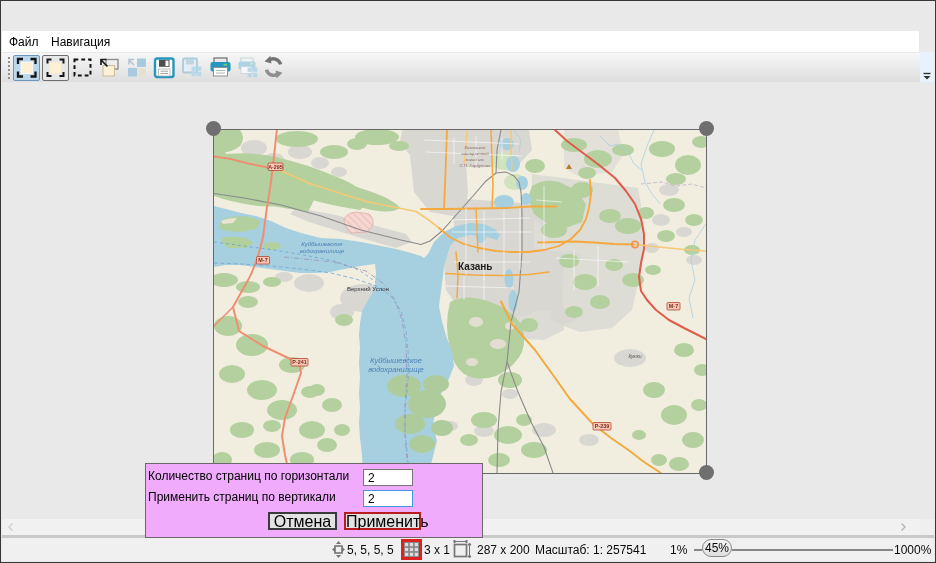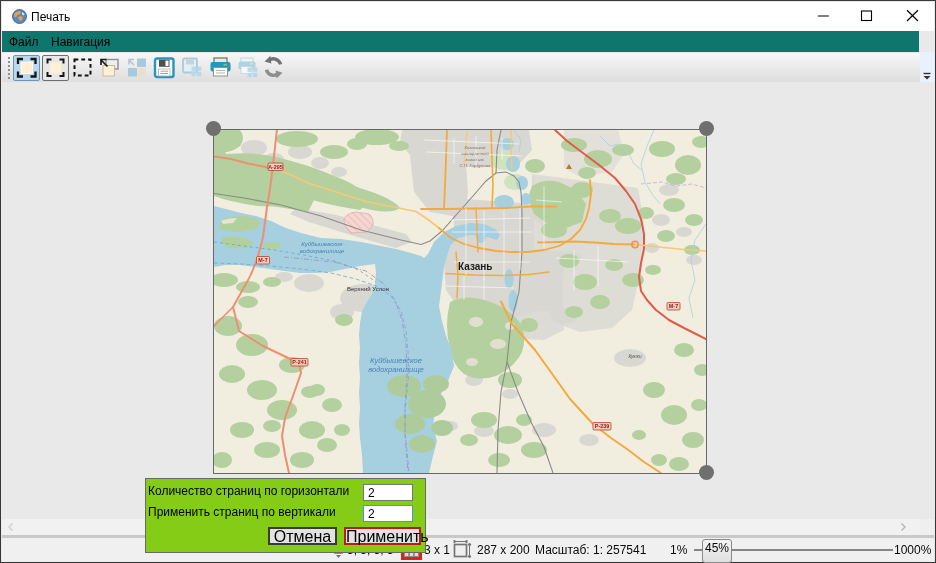--- a/index.html
+++ b/index.html
@@ -1,53 +1,38 @@
 <!DOCTYPE html>
 <html><head><meta charset="utf-8"><style>
 *{margin:0;padding:0;box-sizing:border-box}
 body{width:936px;height:563px;overflow:hidden;font-family:"Liberation Sans",sans-serif}
 #win{position:relative;width:936px;height:563px;background:#e9e9e9;border:1px solid #383838}
 #title{position:absolute;left:1px;top:1px;right:1px;height:29px;background:#fff}
 #title .t{position:absolute;left:29px;top:8px;font-size:12px;color:#000}
-#menu{position:absolute;left:1px;top:30px;right:16px;height:21px;background:#0f766e}
+#menu{position:absolute;left:1px;top:30px;right:16px;height:21px;background:#ffffff}
 #menu span{position:absolute;top:4px;font-size:12px;color:#000}
 #toolbar{position:absolute;left:1px;top:51px;right:1px;height:30px;background:linear-gradient(#f7f7f7,#dedede);border-top:1px solid #e8e8e8}
 .tbtn{position:absolute;top:2px;width:27px;height:26px;border-radius:2px}
 .sel{background:#bcd9ec;border:1px solid #6b97bd}
 .out{background:#e8e8e8;border:1px solid #6e6e6e}
 #grip{position:absolute;left:6px;top:4px;height:22px;width:0;border-left:2px dotted #909090}
 #client{position:absolute;left:1px;top:81px;right:1px;bottom:26px;background:#e9e9e9}
 #map{position:absolute;left:211px;top:47px;width:494px;height:345px;border:1px solid #686868;background:#f1eee0}
 .hdl{position:absolute;width:15px;height:15px;border-radius:50%;background:#6f6f6f;z-index:5}
-#dlg{position:absolute;left:143px;top:396px;width:281px;height:75px;background:#84cc16;border:1px solid #696969;z-index:9;font-size:12px}
+#dlg{position:absolute;left:143px;top:381px;width:338px;height:75px;background:#f0abfc;border:1px solid #696969;z-index:9;font-size:12px}
 #dlg .lb{position:absolute;left:2px;color:#000}
 .inp{position:absolute;left:217px;width:50px;height:17px;background:#fff;border:1px solid #767676;font-size:12px;padding-left:4px;line-height:15px}
 .dbtn{position:absolute;top:48px;height:18px;background:#e2e2e2;font-size:16px;text-align:center;line-height:16px;color:#000}
 #status{position:absolute;left:1px;bottom:1px;right:1px;height:25px;background:#f0f0f0;border-top:1px solid #dcdcdc;font-size:12px;color:#0a0a0a}
 #status .s{position:absolute;top:6px;white-space:pre}
 svg{display:block}
 .abs{position:absolute}
 </style></head>
 <body>
 <div id="win">
-<div id="title">
- <svg class="abs" style="left:10px;top:7px" width="15" height="15" viewBox="0 0 15 15">
-  <circle cx="7.5" cy="7.5" r="7" fill="#5b87c5"></circle>
-  <circle cx="7.5" cy="7.5" r="7" fill="none" stroke="#34557f" stroke-width="0.8"></circle>
-  <path d="M2 5 Q4 2.5 7 2 L9 3 8 5 5.5 6 4 8 2.5 8Z" fill="#e8a33d"></path>
-  <path d="M6 8 L9 7 11 8.5 10 11 8 12 6.5 10Z" fill="#e8a33d"></path>
-  <path d="M10 3 L12.5 5 12 6.5 10 5.5Z" fill="#dee9f5"></path>
- </svg>
- <span class="t">Печать</span>
- <svg class="abs" style="left:810px;top:0" width="115" height="29" viewBox="0 0 115 29">
-  <path d="M5.8 14 H16.8" stroke="#000" stroke-width="1"></path>
-  <rect x="49.5" y="9" width="10" height="9.5" fill="none" stroke="#000" stroke-width="1.1"></rect>
-  <path d="M95 8.2 106 19 M106 8.2 95 19" stroke="#000" stroke-width="1.2"></path>
- </svg>
-</div>
 <div id="menu">
       <span style="left:7px">Файл</span>
       <span style="left:49px">Навигация</span>
     </div>
 <div id="toolbar">
  <div id="grip"></div>
  <div class="tbtn sel" style="left:11px">
         <svg width="25" height="24" viewBox="0 0 25 24">
    <rect x="7" y="6" width="11.5" height="11.5" fill="#fdf0d5" stroke="#fff" stroke-width="0.8"></rect>
    <path d="M4 8 V3 H9 M16.5 3 H21.5 V8 M21.5 15.5 V20.5 H16.5 M9 20.5 H4 V15.5" fill="none" stroke="#161616" stroke-width="2.3"></path>
@@ -452,15 +437,15 @@
  <svg class="abs" style="left:451px;top:3px" width="19" height="19" viewBox="0 0 19 19">
   <rect x="1.5" y="4.5" width="12" height="12" fill="none" stroke="#757575" stroke-width="1.7"></rect>
   <path d="M1 1.5 H14 M1 0 L3 1.5 1 3Z M14 0 L12 1.5 14 3Z" stroke="#757575" fill="#757575" stroke-width="1"></path>
   <path d="M16.5 4.5 V17 M15 5 L16.5 3 18 5Z M15 16 L16.5 18 18 16Z" stroke="#757575" fill="#757575" stroke-width="1"></path>
  </svg>
  <div class="s" style="left:475px">287 x 200</div>
  <div class="s" style="left:533px">Масштаб: 1: 257541</div>
  <div class="s" style="left:668px">1%</div>
  <div class="abs" style="left:692px;top:11.5px;width:8px;height:2px;background:#868686"></div>
  <div class="abs" style="left:730px;top:11.5px;width:161px;height:2px;background:#868686"></div>
- <div class="abs" style="left:700px;top:2px;width:30px;height:24px;background:linear-gradient(#f4f4f4,#dfdfdf);border:1px solid #8a8a8a;border-radius:3px;text-align:center;line-height:16px;font-size:12px">45%</div>
+ <div class="abs" style="left:700px;top:2px;width:30px;height:18px;background:linear-gradient(#f4f4f4,#dfdfdf);border:1px solid #8a8a8a;border-radius:9px;text-align:center;line-height:16px;font-size:12px">45%</div>
  <div class="s" style="left:892px">1000%</div>
 </div>
 </div>
 </body></html>

